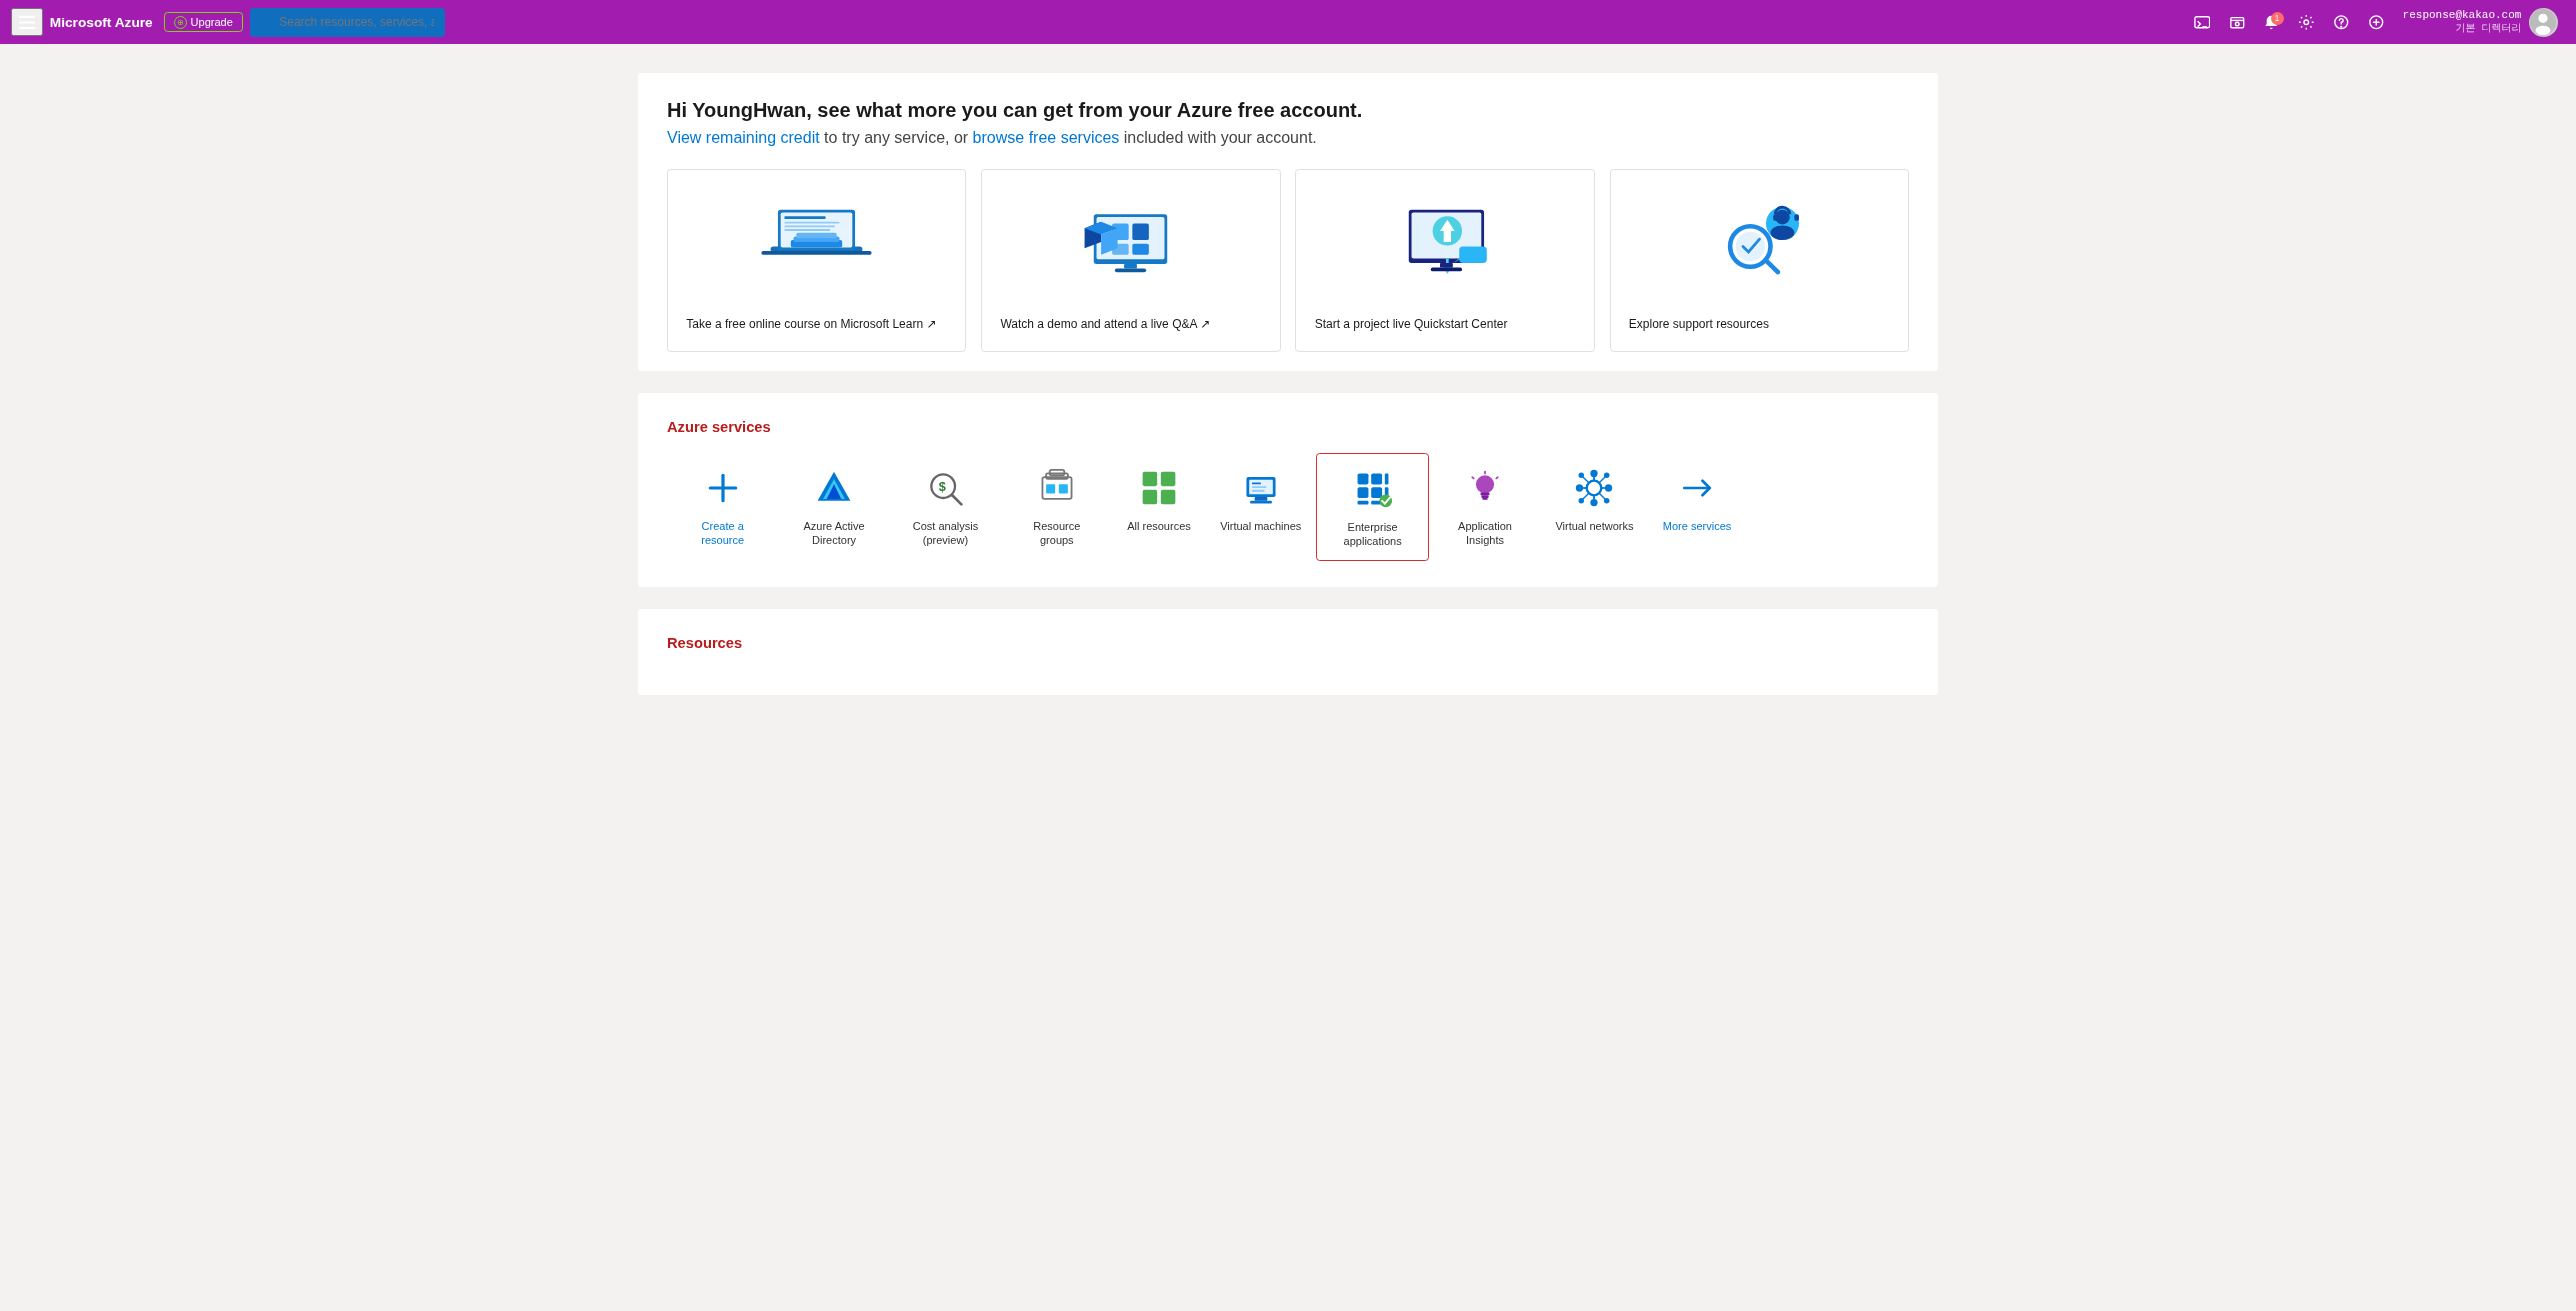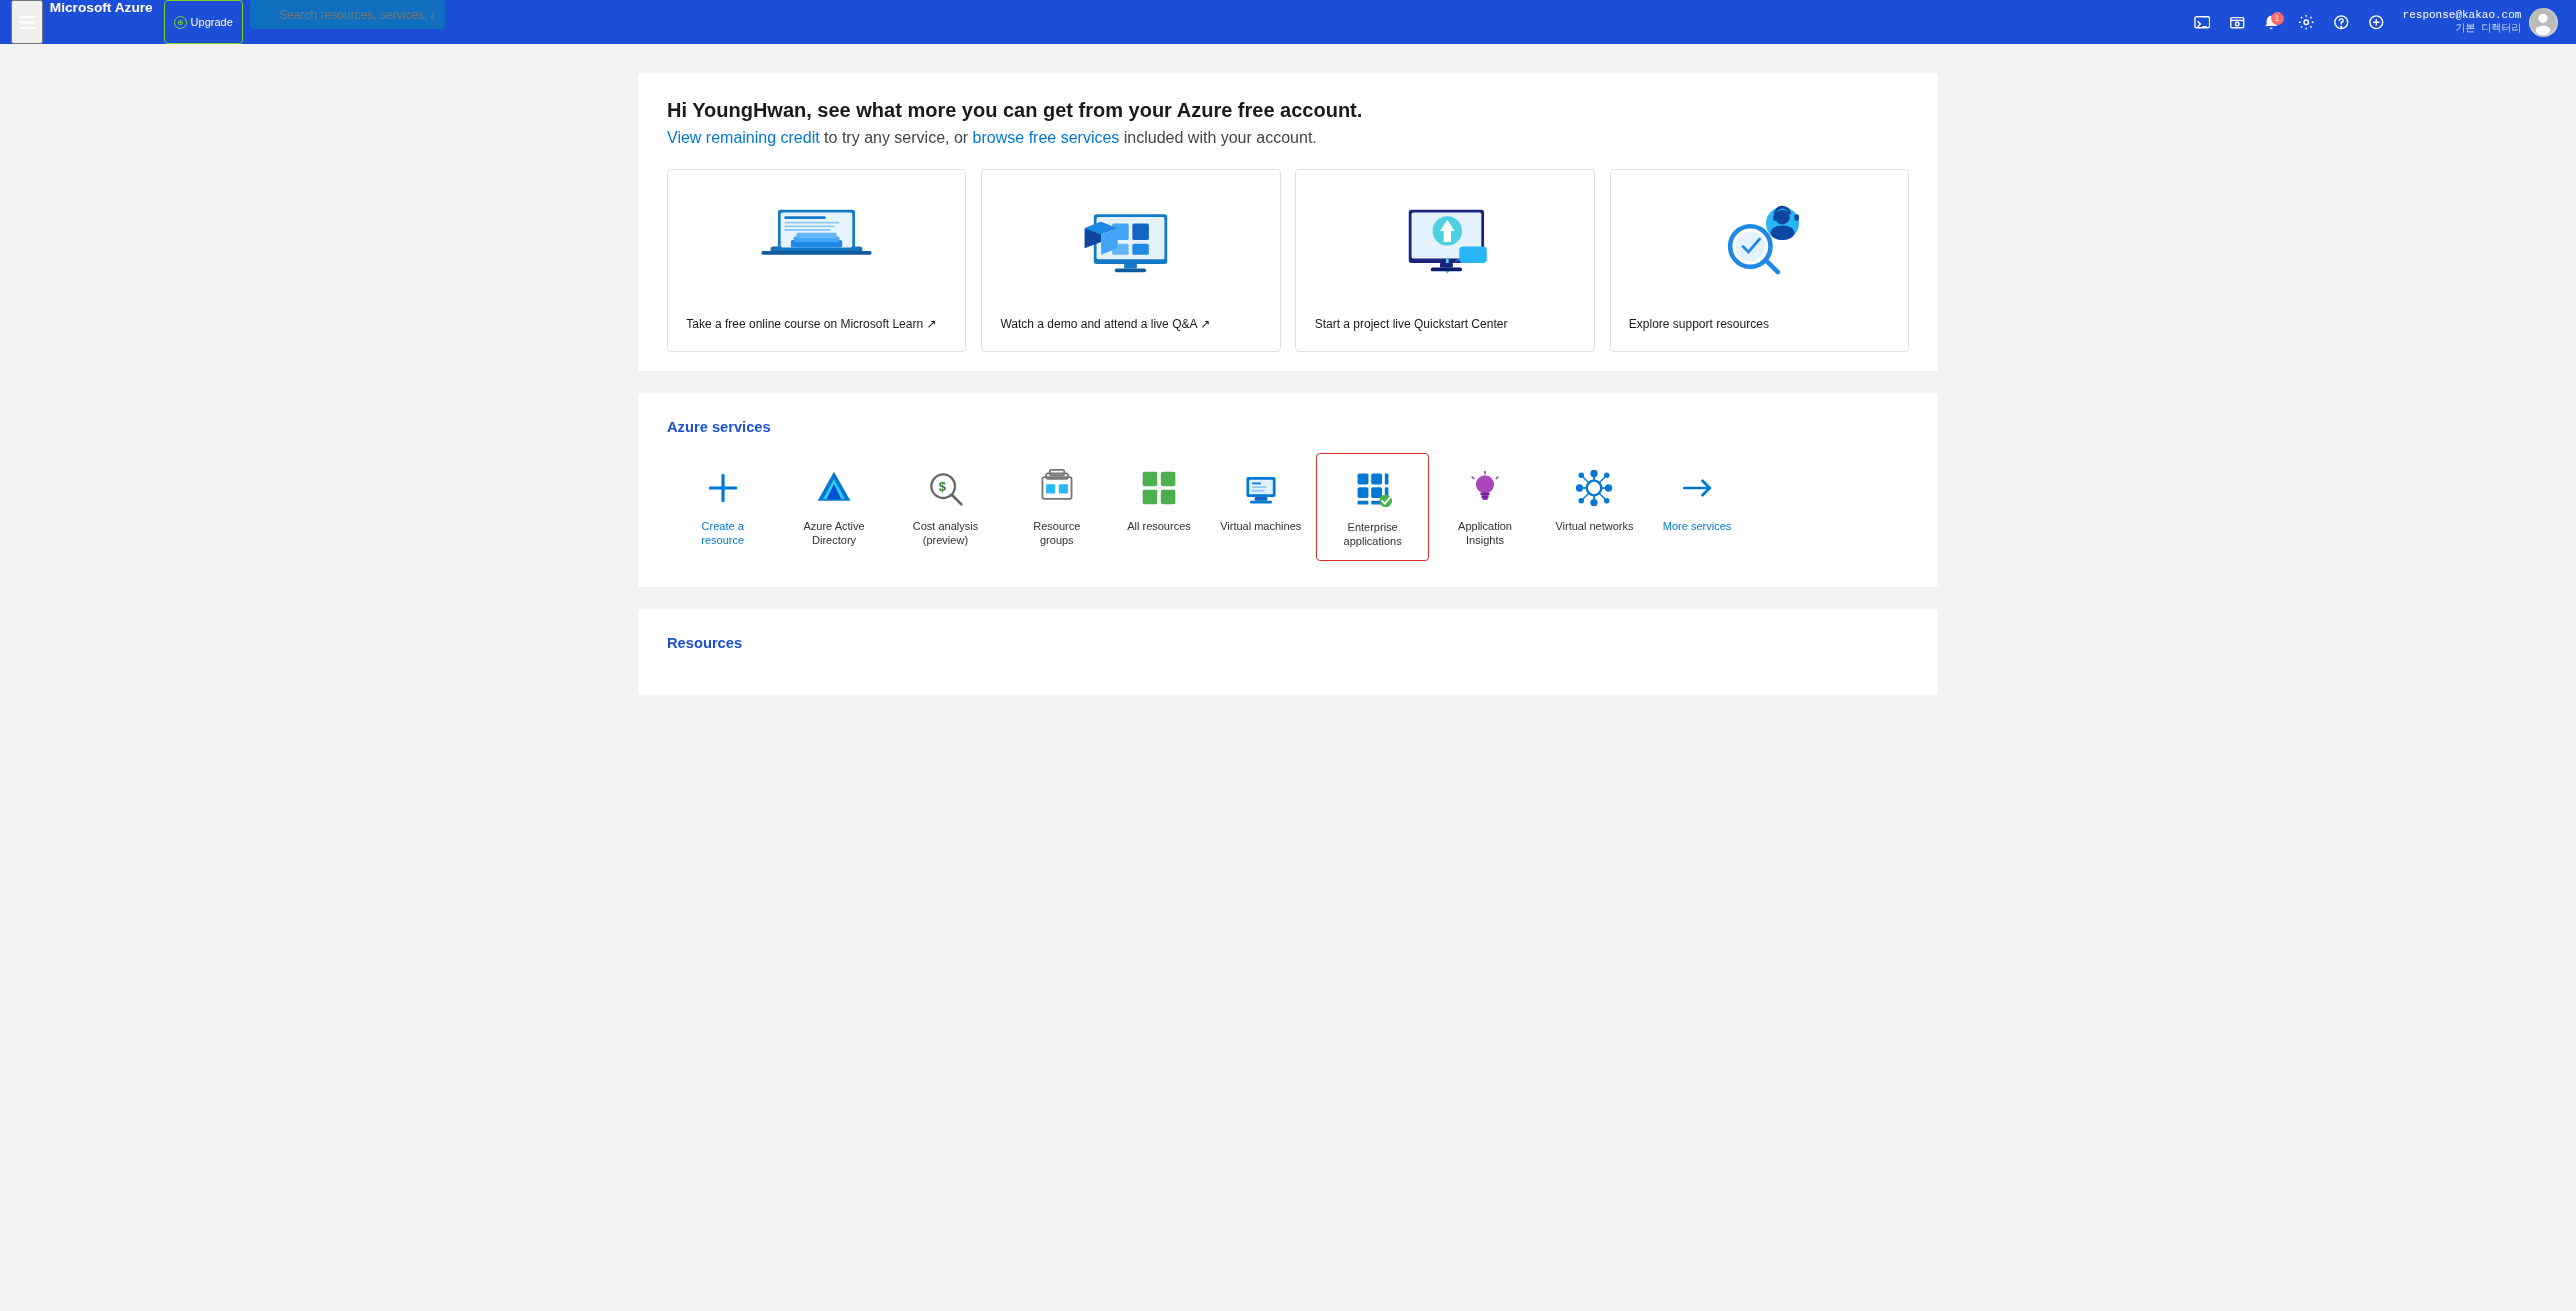--- a/index.html
+++ b/index.html
@@ -1,21 +1,22 @@
 <!DOCTYPE html>
 <html style="font-size:14.7px"><head>
   <meta charset="utf-8">
   <style>
     * { box-sizing: border-box; margin: 0; padding: 0; }
     body { font-family: 'Segoe UI', Arial, sans-serif; background: #f3f2f1; min-height: 100vh; }
 
     
     .topnav {
-      background: #1d4ed8;
-      display: flex;
+      background: #a21caf;
+      display: flex;
+      align-items: center;
       height: 44px;
       padding: 0 11px;
       gap: 7.3px;
       position: sticky;
       top: 0;
       z-index: 100;
     }
     .topnav-hamburger {
       color: white;
       font-size: 16.5px;
@@ -190,21 +191,21 @@
     
     .azure-services-section {
       background: white;
       padding: 26px 29px;
       border-radius: 3.7px;
       margin-bottom: 22px;
     }
     .section-title {
       font-size: 14.7px;
       font-weight: 600;
-      color: #1d4ed8;
+      color: #b91c1c;
       margin-bottom: 18.3px;
     }
     .services-grid {
       display: flex;
       gap: 0;
       align-items: flex-start;
       flex-wrap: wrap;
     }
     .service-item {
       display: flex;

